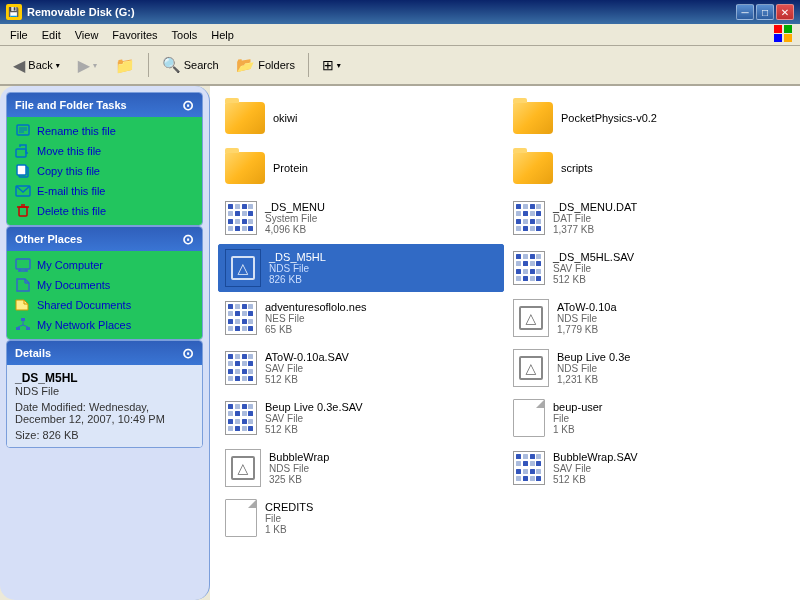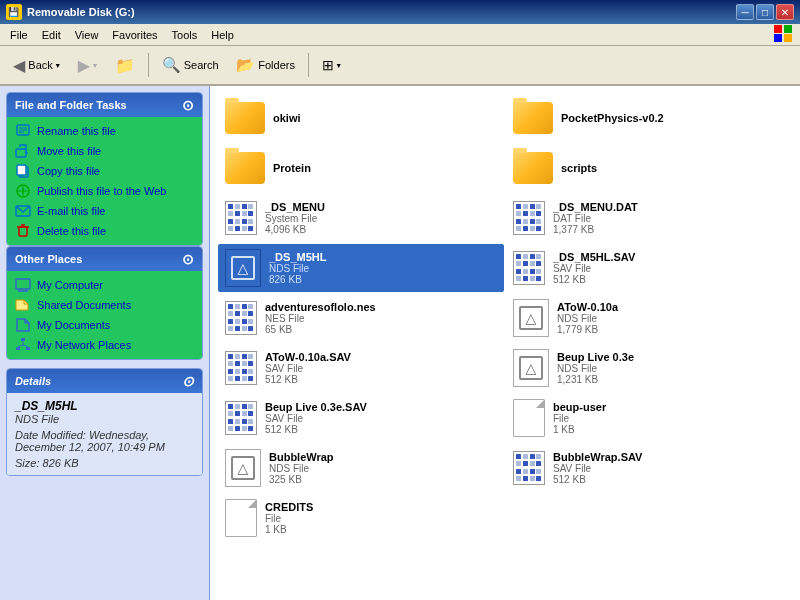--- a/index.html
+++ b/index.html
@@ -71,20 +71,21 @@
     }
 
     
     .left-panel {
       width: 210px;
       min-width: 210px;
       background: #d6dff7;
       border-right: 1px solid #7b9edb;
       overflow-y: auto;
       overflow-x: hidden;
+      border-radius: 15px;
     }
 
     
     .task-section {
       margin: 6px 6px 0 6px;
       border: 1px solid #7b9edb;
       border-radius: 4px;
       overflow: hidden;
       background: white;
     }
@@ -222,21 +223,21 @@
     }
     .nds-symbol-sel {
       width: 24px; height: 24px;
       border: 2px solid rgba(255,255,255,0.8);
       border-radius: 2px;
       display: flex; align-items: center; justify-content: center;
     }
     .nds-symbol-sel::before { content: '△'; font-size: 14px; color: rgba(255,255,255,0.9); }
 
     .file-info { display: flex; flex-direction: column; }
-    .file-name { font-size: 11px; font-weight: bold; color: #000; }
+    .file-name { font-size: 11px; font-weight: normal; color: #000; }
     .file-meta { font-size: 10px; color: #666; }
 
     
     .content-area::-webkit-scrollbar { width: 16px; }
     .content-area::-webkit-scrollbar-track { background: #f0f0f0; border-left: 1px solid #ccc; }
     .content-area::-webkit-scrollbar-thumb {
       background: linear-gradient(to right, #d4d0c8, #c8c4bc);
       border: 1px solid #888;
     }
     .left-panel::-webkit-scrollbar { width: 12px; }
@@ -354,30 +355,20 @@
         <div class="task-item">
           <div class="task-icon icon-blue">
             <svg width="16" height="16" viewBox="0 0 16 16">
                 <rect x="4" y="4" width="9" height="10" rx="1" fill="none" stroke="#0070c8" stroke-width="1.5"></rect>
                 <rect x="2" y="2" width="9" height="10" rx="1" fill="white" stroke="#0070c8" stroke-width="1.5"></rect>
               </svg>
           </div>
           <span>Copy this file</span>
         </div>
         <div class="task-item">
-          <div class="task-icon icon-green">
-            <svg width="16" height="16" viewBox="0 0 16 16">
-                <circle cx="8" cy="8" r="6" fill="none" stroke="#00aa00" stroke-width="1.5"></circle>
-                <path d="M8 2 Q10 8 8 14 Q6 8 8 2Z" fill="#00aa00"></path>
-                <line x1="2" y1="8" x2="14" y2="8" stroke="#00aa00" stroke-width="1"></line>
-              </svg>
-          </div>
-          <span>Publish this file to the Web</span>
-        </div>
-        <div class="task-item">
           <div class="task-icon icon-blue">
             <svg width="16" height="16" viewBox="0 0 16 16">
                 <rect x="1" y="3" width="14" height="10" rx="1" fill="none" stroke="#0070c8" stroke-width="1.5"></rect>
                 <polyline points="1,3 8,9 15,3" fill="none" stroke="#0070c8" stroke-width="1.5"></polyline>
               </svg>
           </div>
           <span>E-mail this file</span>
         </div>
         <div class="task-item">
           <div class="task-icon icon-red">
@@ -405,54 +396,54 @@
                 <line x1="5" y1="12" x2="5" y2="14" stroke="#3366cc" stroke-width="1.5"></line>
                 <line x1="11" y1="12" x2="11" y2="14" stroke="#3366cc" stroke-width="1.5"></line>
                 <line x1="3" y1="14" x2="13" y2="14" stroke="#3366cc" stroke-width="1.5"></line>
               </svg>
           </div>
           <span>My Computer</span>
         </div>
         <div class="task-item">
           <div class="task-icon">
             <svg width="16" height="16" viewBox="0 0 16 16">
+                <path d="M2 14 L2 2 L10 2 L14 6 L14 14 Z" fill="none" stroke="#3366cc" stroke-width="1.5"></path>
+                <line x1="10" y1="2" x2="10" y2="6" stroke="#3366cc" stroke-width="1.5"></line>
+                <line x1="10" y1="6" x2="14" y2="6" stroke="#3366cc" stroke-width="1.5"></line>
+              </svg>
+          </div>
+          <span>My Documents</span>
+        </div>
+        <div class="task-item">
+          <div class="task-icon">
+            <svg width="16" height="16" viewBox="0 0 16 16">
                 <path d="M1 13 L1 3 L9 3 L13 7 L13 13 Z" fill="#ffee88" stroke="#cc9900" stroke-width="1"></path>
                 <line x1="9" y1="3" x2="9" y2="7" stroke="#cc9900" stroke-width="1"></line>
                 <line x1="9" y1="7" x2="13" y2="7" stroke="#cc9900" stroke-width="1"></line>
               </svg>
           </div>
           <span>Shared Documents</span>
-        </div>
-        <div class="task-item">
-          <div class="task-icon">
-            <svg width="16" height="16" viewBox="0 0 16 16">
-                <path d="M2 14 L2 2 L10 2 L14 6 L14 14 Z" fill="none" stroke="#3366cc" stroke-width="1.5"></path>
-                <line x1="10" y1="2" x2="10" y2="6" stroke="#3366cc" stroke-width="1.5"></line>
-                <line x1="10" y1="6" x2="14" y2="6" stroke="#3366cc" stroke-width="1.5"></line>
-              </svg>
-          </div>
-          <span>My Documents</span>
         </div>
         <div class="task-item">
           <div class="task-icon">
             <svg width="16" height="16" viewBox="0 0 16 16">
                 <rect x="6" y="1" width="4" height="3" rx="0.5" fill="#3366cc"></rect>
                 <rect x="1" y="10" width="4" height="3" rx="0.5" fill="#3366cc"></rect>
                 <rect x="11" y="10" width="4" height="3" rx="0.5" fill="#3366cc"></rect>
                 <line x1="8" y1="4" x2="8" y2="8" stroke="#3366cc" stroke-width="1"></line>
                 <line x1="8" y1="8" x2="3" y2="10" stroke="#3366cc" stroke-width="1"></line>
                 <line x1="8" y1="8" x2="13" y2="10" stroke="#3366cc" stroke-width="1"></line>
               </svg>
           </div>
           <span>My Network Places</span>
         </div>
       </div>
     </div>
 
-    <div class="task-section details-section" style="margin-top:8px;font-style:italic;">
+    <div class="task-section details-section" style="margin-top:0;">
       <div class="task-section-header">
         <span>Details</span>
         <span class="collapse-btn">⊙</span>
       </div>
       <div class="details-content">
         <div class="details-filename">_DS_M5HL</div>
         <div class="details-filetype">NDS File</div>
         <div class="details-info">Date Modified: Wednesday, December 12, 2007, 10:49 PM</div>
         <div class="details-info">Size: 826 KB</div>
       </div>

